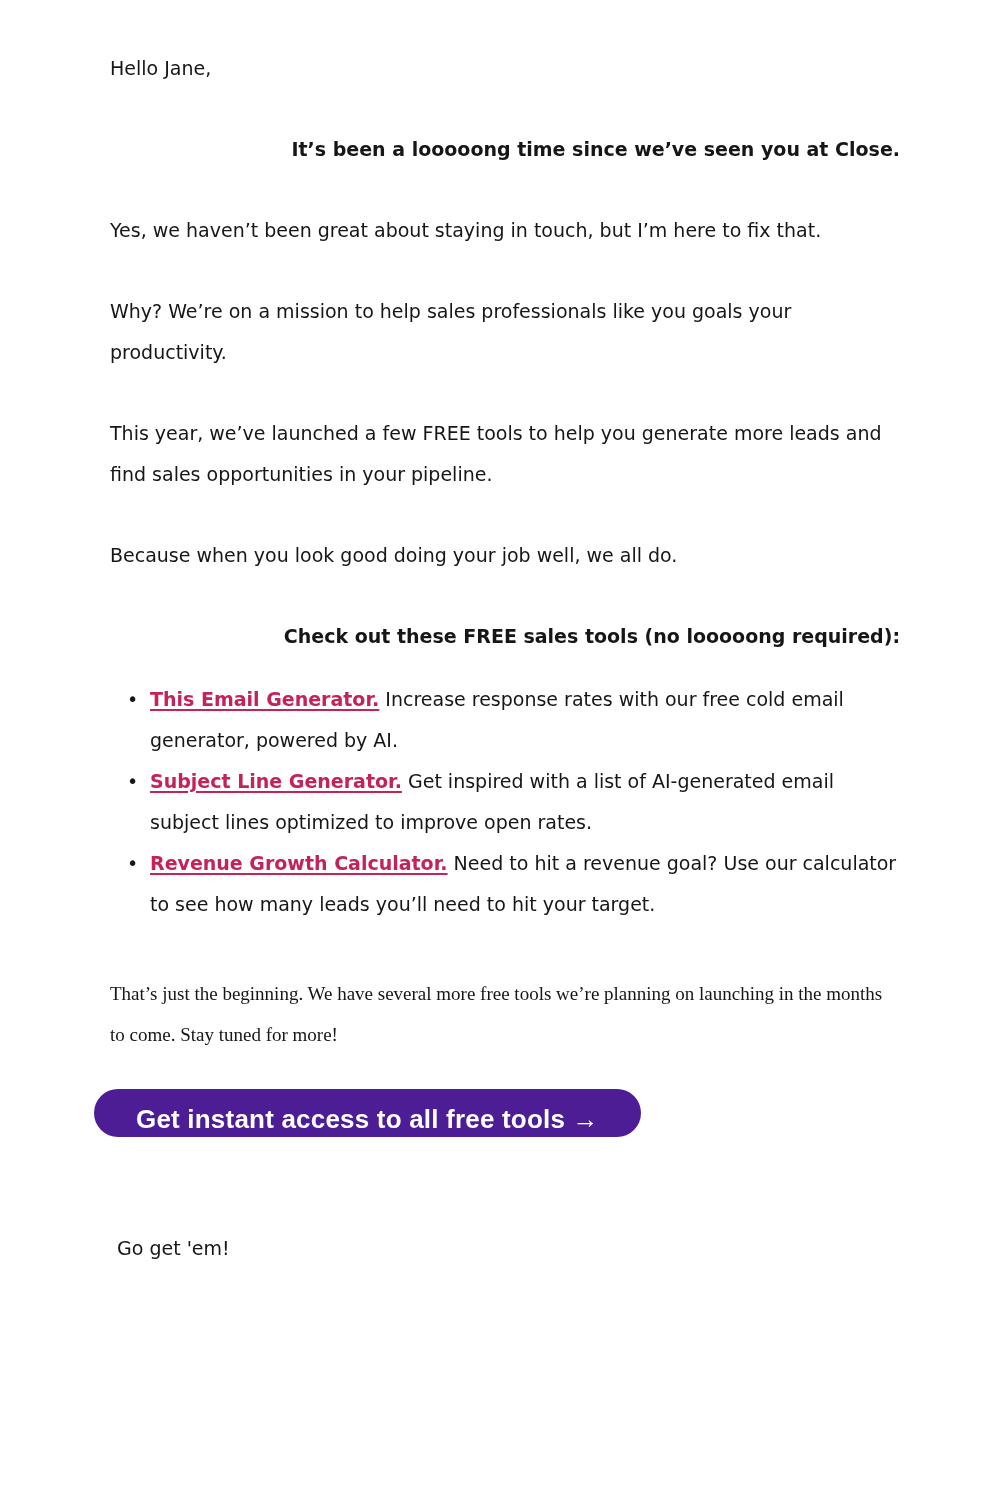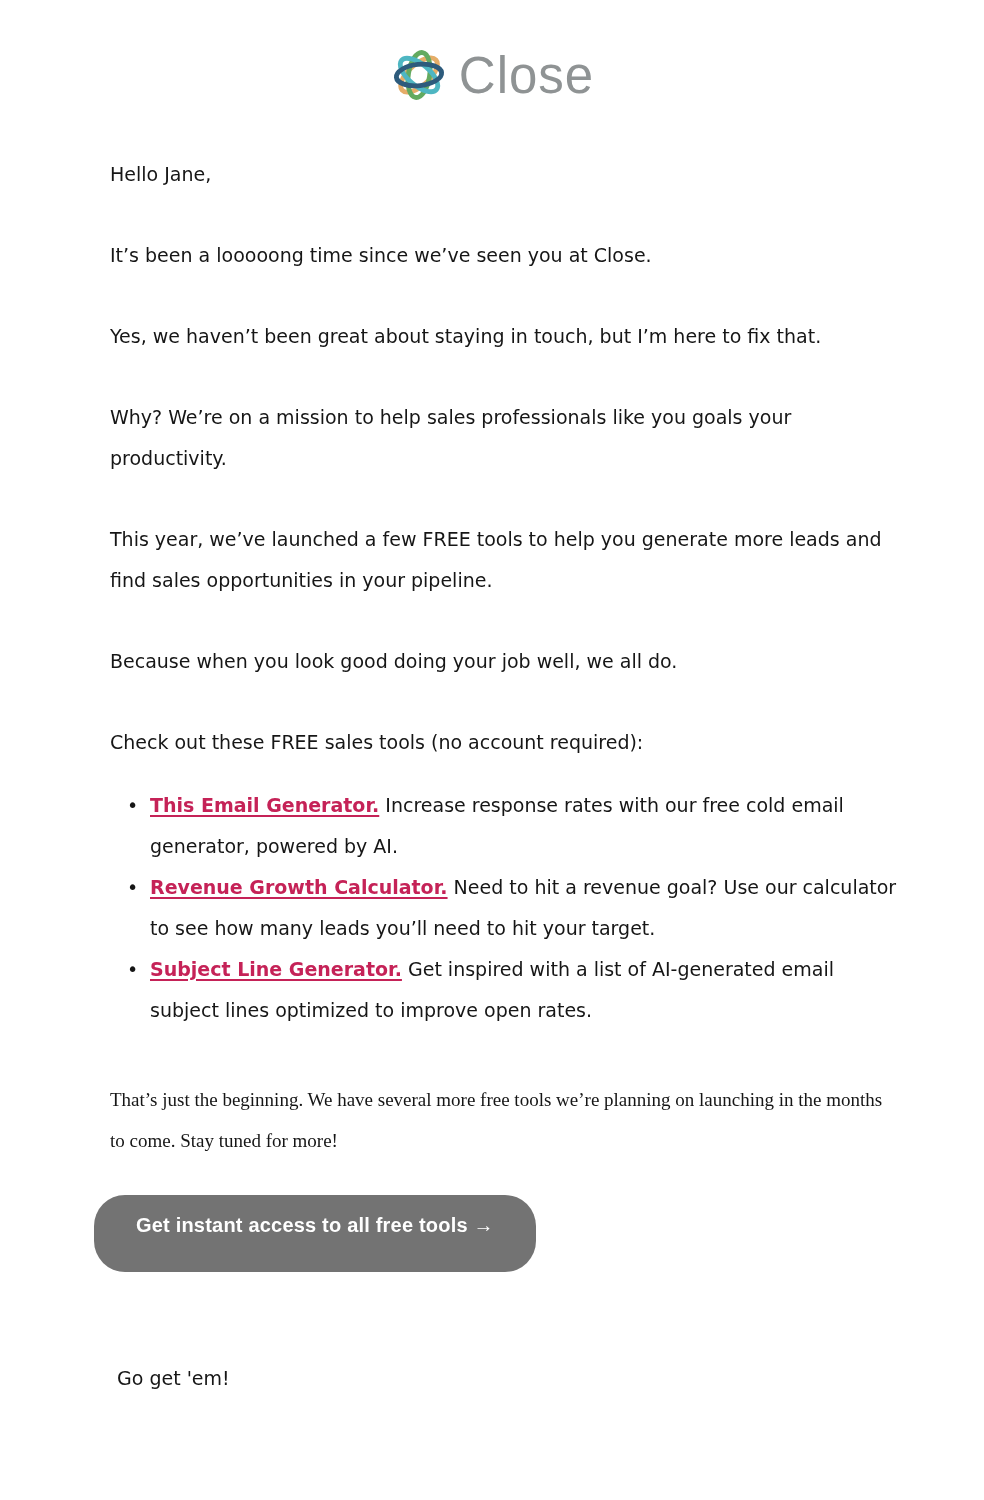--- a/index.html
+++ b/index.html
@@ -29,21 +29,21 @@
     font-weight: 300;
     font-size: 51px;
     line-height: 1;
     color: #8f9394;
     letter-spacing: 1px;
   }
 
   
   .content { padding: 48px 84px 0 94px; }
   .content p { margin: 0 0 40px 16px; }
-  .bold { font-weight: normal; }
+  .bold { font-weight: bold; text-align: right; }
 
   .tools-heading { margin-bottom: 22px !important; }
 
   ul.tools-list {
     list-style: none;
     margin: 0 0 48px 0;
     padding: 0 0 0 56px;
   }
   ul.tools-list li { position: relative; }
   ul.tools-list li::before {
@@ -60,70 +60,59 @@
     text-decoration: underline;
     text-decoration-thickness: 2px;
     text-underline-offset: 3px;
   }
 
   .closing { margin-bottom: 34px !important; font-family: Liberation Serif, serif; }
 
   .cta-row { margin: 0; }
   .cta-button {
     display: inline-block;
-    background: #737373;
+    background: #4c1d95;
     color: #ffffff;
     font-family: "Liberation Sans", sans-serif;
     font-weight: bold;
-    font-size: 20px;
-    height: 77px;
+    font-size: 26px;
+    height: 48px;
     line-height: 61px;
     padding: 0 42px;
     border-radius: 31px;
     text-decoration: none;
     letter-spacing: 0.2px;
     white-space: nowrap;
   }
 
   .signoff { margin: 86px 0 0 23px !important; }
 </style>
 </head>
 <body>
 
 <div class="email">
 
-  <div class="logo-row">
-    <svg class="logo-icon" viewBox="0 0 60 60" aria-hidden="true">
-      <g fill="none" stroke-width="5">
-        <ellipse cx="30" cy="30" rx="23.5" ry="11" stroke="#e5ad68" transform="rotate(-42 30 30)"></ellipse>
-        <ellipse cx="30" cy="30" rx="23.5" ry="11" stroke="#63aa60" transform="rotate(99 30 30)"></ellipse>
-        <ellipse cx="30" cy="30" rx="23.5" ry="11" stroke="#4eb6c2" transform="rotate(40 30 30)"></ellipse>
-        <ellipse cx="30" cy="30" rx="23.5" ry="11" stroke="#2d5b7c" transform="rotate(-6 30 30)"></ellipse>
-      </g>
-    </svg>
-    <span class="logo-text">Close</span>
-  </div>
 
   <div class="content">
 
     <p>Hello Jane,</p>
 
     <p class="bold">It’s been a looooong time since we’ve seen you at Close.</p>
 
     <p>Yes, we haven’t been great about staying in touch, but I’m here to fix that.</p>
     <p>Why? We’re on a mission to help sales professionals like you goals your productivity.</p>
     <p>This year, we’ve launched a few FREE tools to help you generate more leads and find sales opportunities in your pipeline.</p>
     <p>Because when you look good doing your job well, we all do.</p>
 
-    <p class="bold tools-heading">Check out these FREE sales tools (no account required):</p>
+    <p class="bold tools-heading">Check out these FREE sales tools (no looooong required):</p>
 
     <ul class="tools-list">
       <li><a href="#" class="tool-link">This Email Generator.</a> <span>Increase response rates with our free cold email generator, powered by AI.</span></li>
+      <li><a href="#" class="tool-link">Subject Line Generator.</a> <span>Get inspired with a list of AI-generated email subject lines optimized to improve open rates.</span></li>
       <li><a href="#" class="tool-link">Revenue Growth Calculator.</a> <span>Need to hit a revenue goal? Use our calculator to see how many leads you’ll need to hit your target.</span></li>
-      <li><a href="#" class="tool-link">Subject Line Generator.</a> <span>Get inspired with a list of AI-generated email subject lines optimized to improve open rates.</span></li>
     </ul>
 
     <p class="closing">That’s just the beginning. We have several more free tools we’re planning on launching in the months to come. Stay tuned for more!</p>
 
     <div class="cta-row">
       <a href="#" class="cta-button">Get instant access to all free tools →</a>
     </div>
 
     <p class="signoff">Go get 'em!</p>
 

